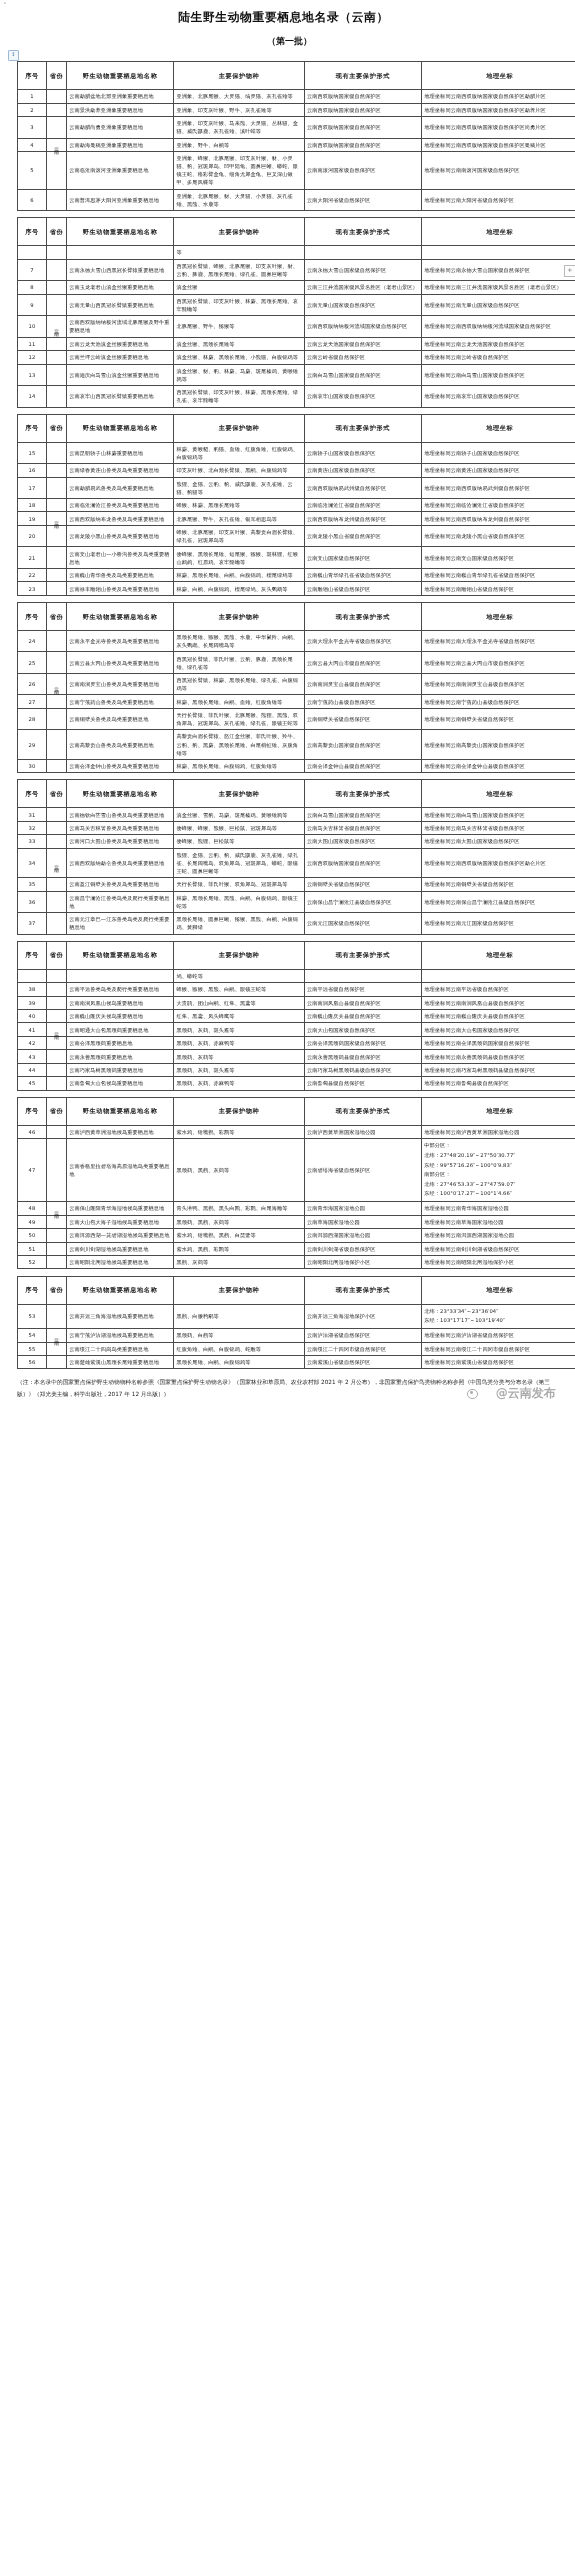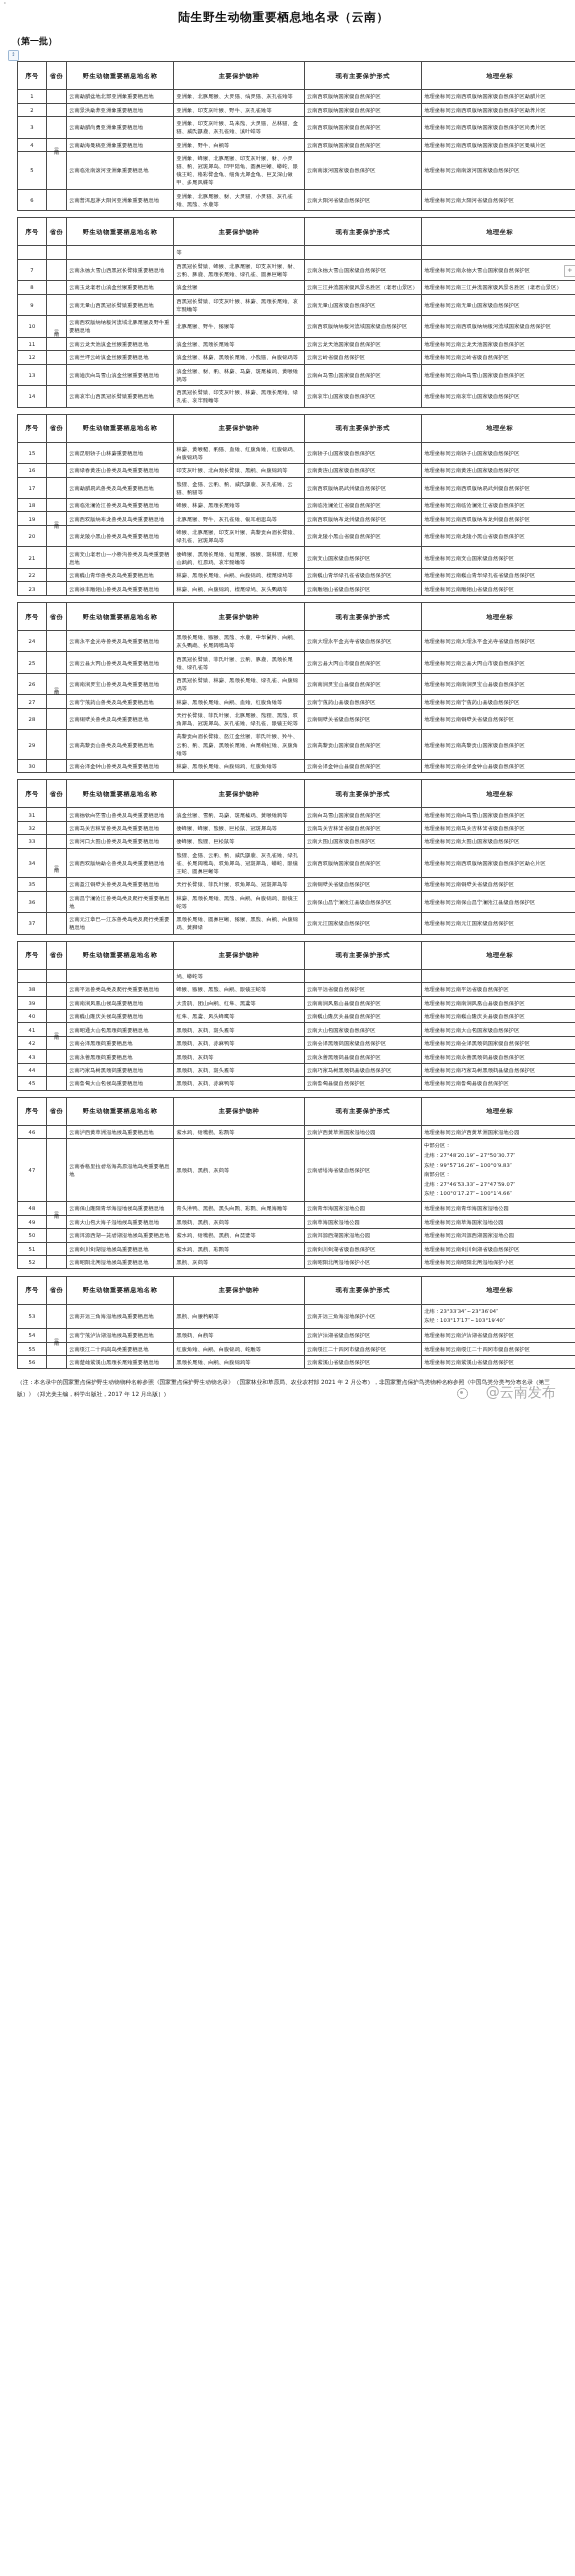--- a/index.html
+++ b/index.html
@@ -22,20 +22,21 @@
   }
   .doc-title {
     text-align: center;
     font-size: 11.8px;
     font-weight: bold;
     letter-spacing: 0.6px;
     padding-top: 10px;
     color: #111;
   }
   .doc-subtitle {
+    text-align: center;
     font-size: 9px;
     font-weight: bold;
     padding-top: 9px;
     padding-bottom: 2.2px;
     color: #111;
     margin-left: 12px;
   }
   .handle-row {
     position: relative;
     height: 11.2px;
@@ -103,22 +104,22 @@
     text-align: justify;
   }
   .watermark {
     position: absolute;
     right: 11.2px;
     bottom: 3.4px;
     display: flex;
     align-items: center;
     gap: 18px;
     color: #9a9a9a;
-    font-size: 14px;
-    font-weight: normal;
+    font-size: 12px;
+    font-weight: bold;
     opacity: 0.82;
   }
   .wm-circle {
     width: 8.4px; height: 8.4px;
     border: 1.1px solid #9a9a9a;
     border-radius: 50%;
     position: relative;
   }
   .wm-circle::before {
     content: "";

